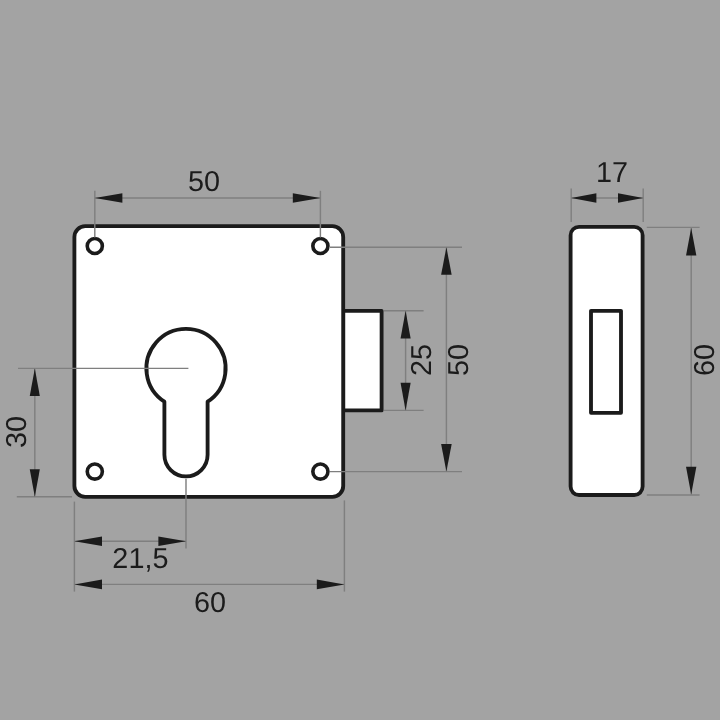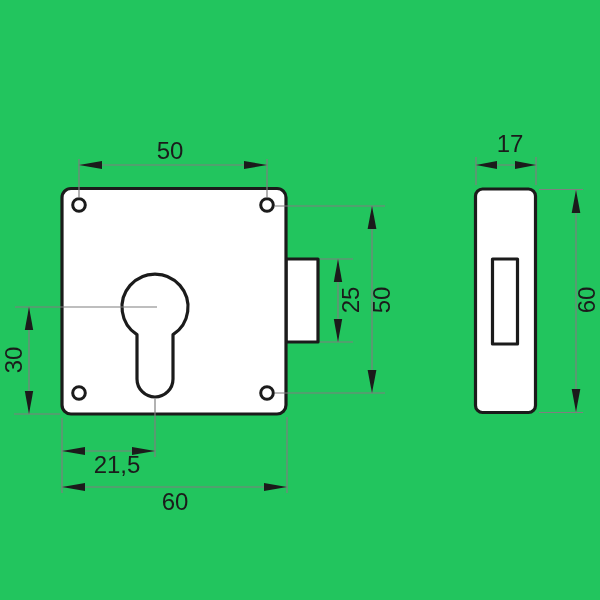--- a/index.html
+++ b/index.html
@@ -7,21 +7,21 @@
     padding: 0;
     width: 600px;
     height: 600px;
     background: #ffffff;
     font-family: "Liberation Sans", sans-serif;
   }
   .stage {
     position: relative;
     width: 600px;
     height: 600px;
-    background: #22c55e;
+    background: #a3a3a3;
     overflow: hidden;
   }
   svg { display: block; }
   .outline {
     fill: #ffffff;
     stroke: #1b1b1b;
     stroke-width: 3.2;
     stroke-linejoin: round;
   }
   .hole {

